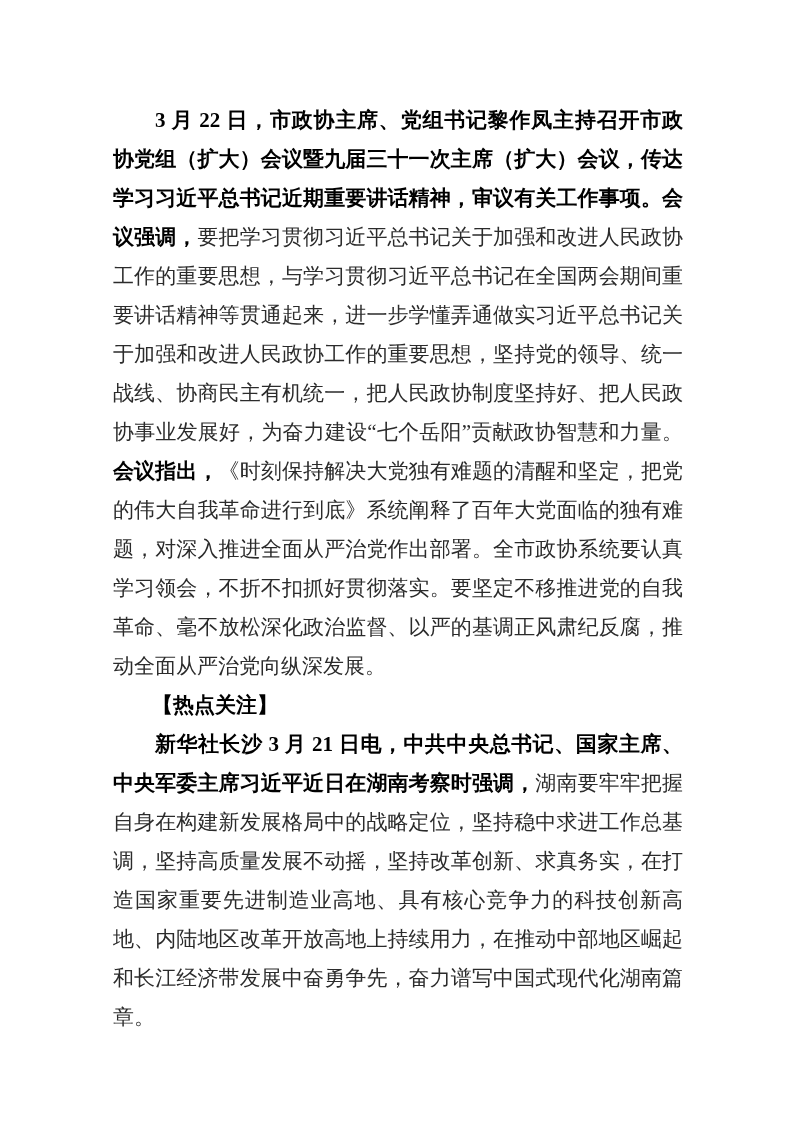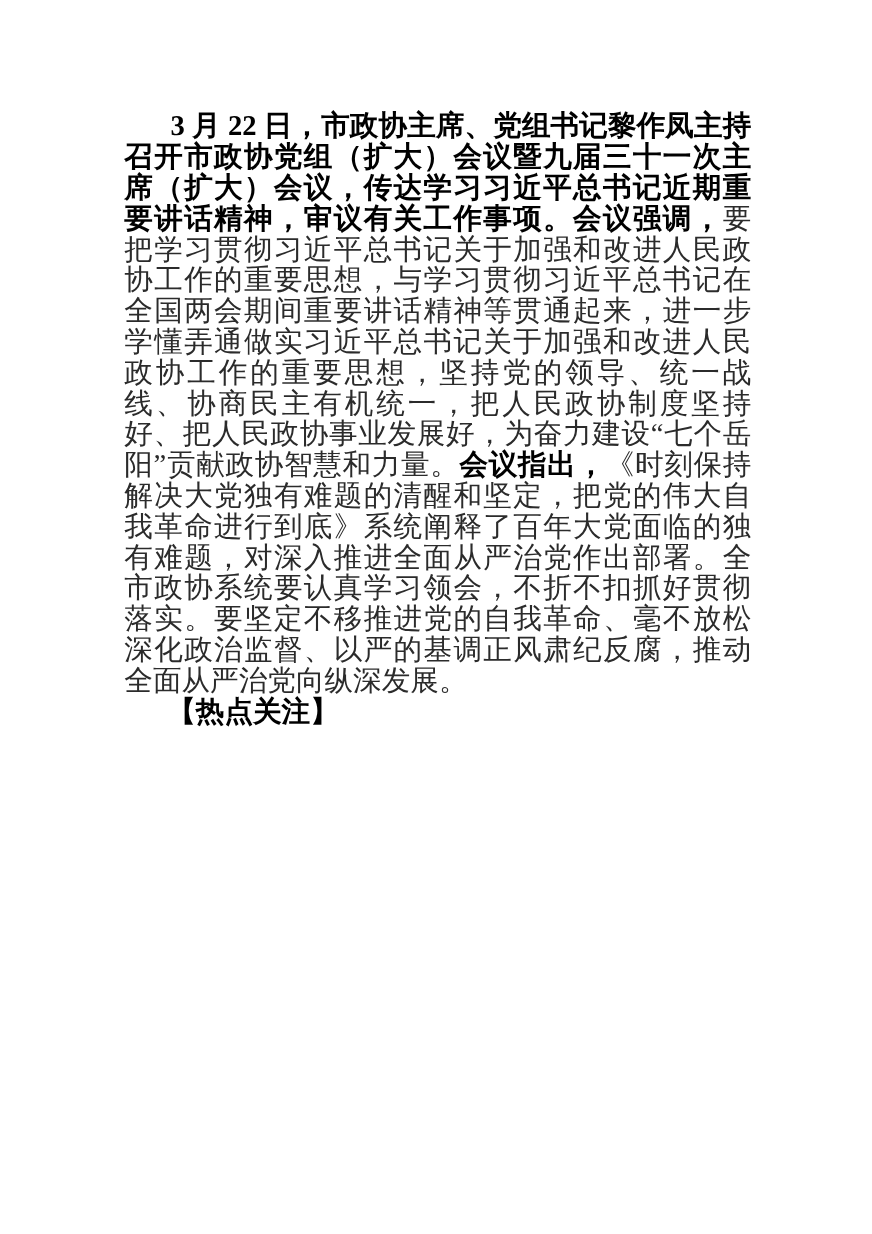--- a/index.html
+++ b/index.html
@@ -17,22 +17,22 @@
     width: 793px;
     height: 1122px;
     background: #ffffff;
     overflow: hidden;
   }
   .doc-body {
     position: absolute;
     left: 113px;
     top: 101px;
     width: 570px;
-    font-size: 26px;
-    line-height: 28px;
+    font-size: 21px;
+    line-height: 39px;
     color: #2b2b2b;
     text-align: justify;
     text-justify: inter-character;
     letter-spacing: 0;
   }
   .doc-body p {
     margin: 0;
     padding: 0;
   }
   .doc-body p.indent {
@@ -51,14 +51,15 @@
     margin-left: 39px;
   }
 </style>
 </head>
 <body>
 
 <div class="page">
   <div class="doc-body">
       <p class="body indent"><span class="run-bold">3 月 22 日，市政协主席、党组书记黎作凤主持召开市政协党组（扩大）会议暨九届三十一次主席（扩大）会议，传达学习习近平总书记近期重要讲话精神，审议有关工作事项。会议强调，</span><span class="run-regular">要把学习贯彻习近平总书记关于加强和改进人民政协工作的重要思想，与学习贯彻习近平总书记在全国两会期间重要讲话精神等贯通起来，进一步学懂弄通做实习近平总书记关于加强和改进人民政协工作的重要思想，坚持党的领导、统一战线、协商民主有机统一，把人民政协制度坚持好、把人民政协事业发展好，为奋力建设“七个岳阳”贡献政协智慧和力量。</span><span class="run-bold">会议指出，</span><span class="run-regular">《时刻保持解决大党独有难题的清醒和坚定，把党的伟大自我革命进行到底》系统阐释了百年大党面临的独有难题，对深入推进全面从严治党作出部署。全市政协系统要认真学习领会，不折不扣抓好贯彻落实。要坚定不移推进党的自我革命、毫不放松深化政治监督、以严的基调正风肃纪反腐，推动全面从严治党向纵深发展。</span></p>
       <p class="heading"><span class="run-bold">【热点关注】</span></p>
+      <p class="body indent"><span class="run-bold">新华社长沙 3 月 21 日电，中共中央总书记、国家主席、中央军委主席习近平近日在湖南考察时强调，</span><span class="run-regular">湖南要牢牢把握自身在构建新发展格局中的战略定位，坚持稳中求进工作总基调，坚持高质量发展不动摇，坚持改革创新、求真务实，在打造国家重要先进制造业高地、具有核心竞争力的科技创新高地、内陆地区改革开放高地上持续用力，在推动中部地区崛起和长江经济带发展中奋勇争先，奋力谱写中国式现代化湖南篇章。</span></p>
     </div>
 </div>
 
 </body></html>

